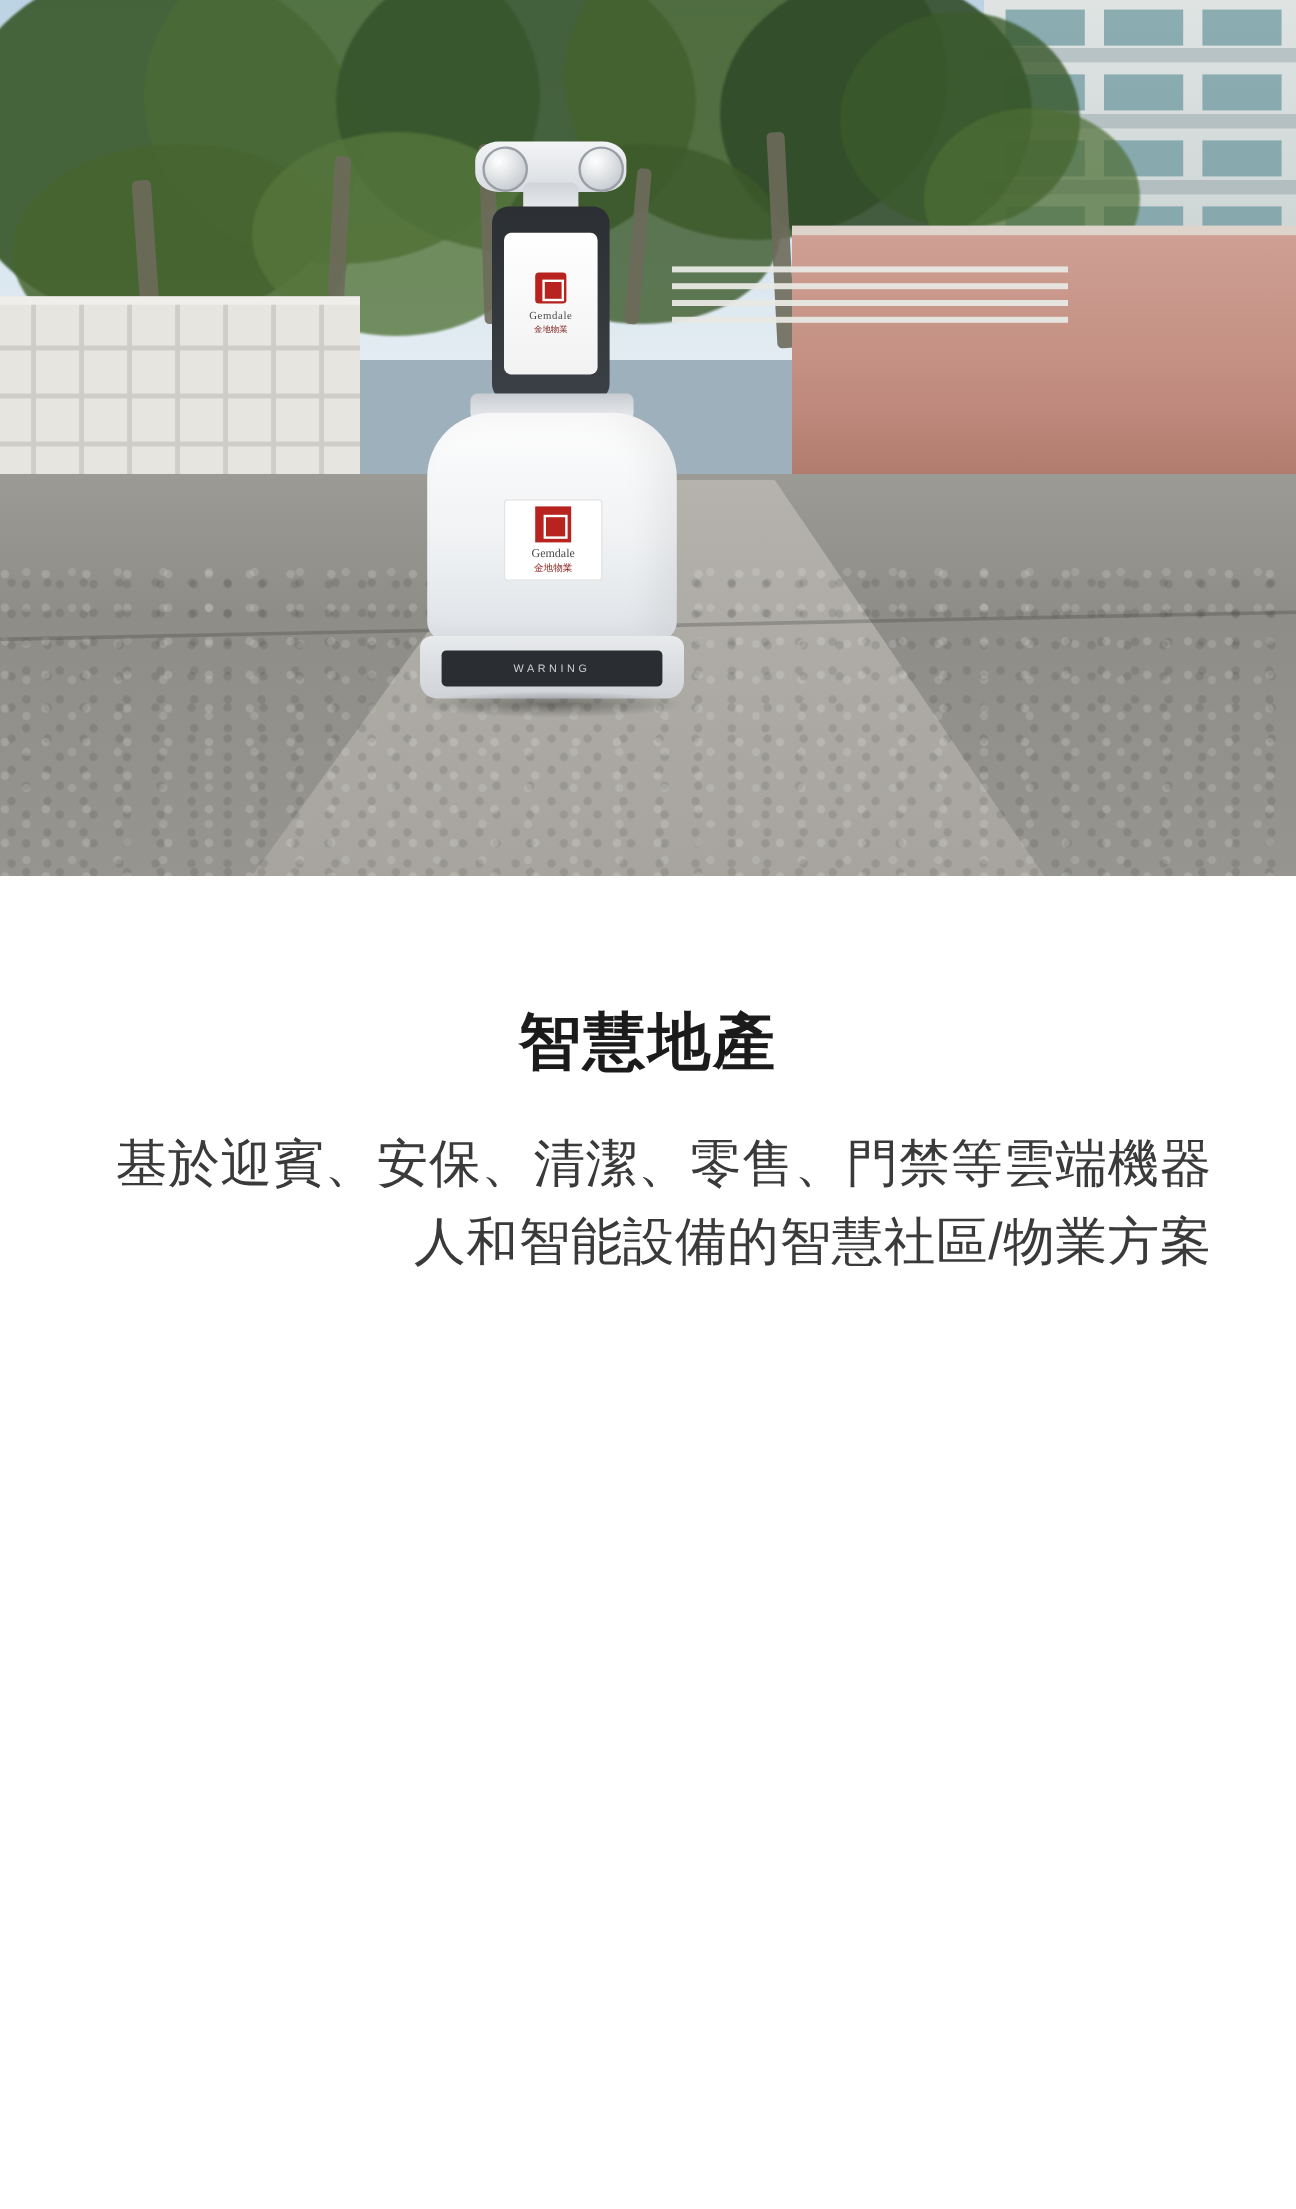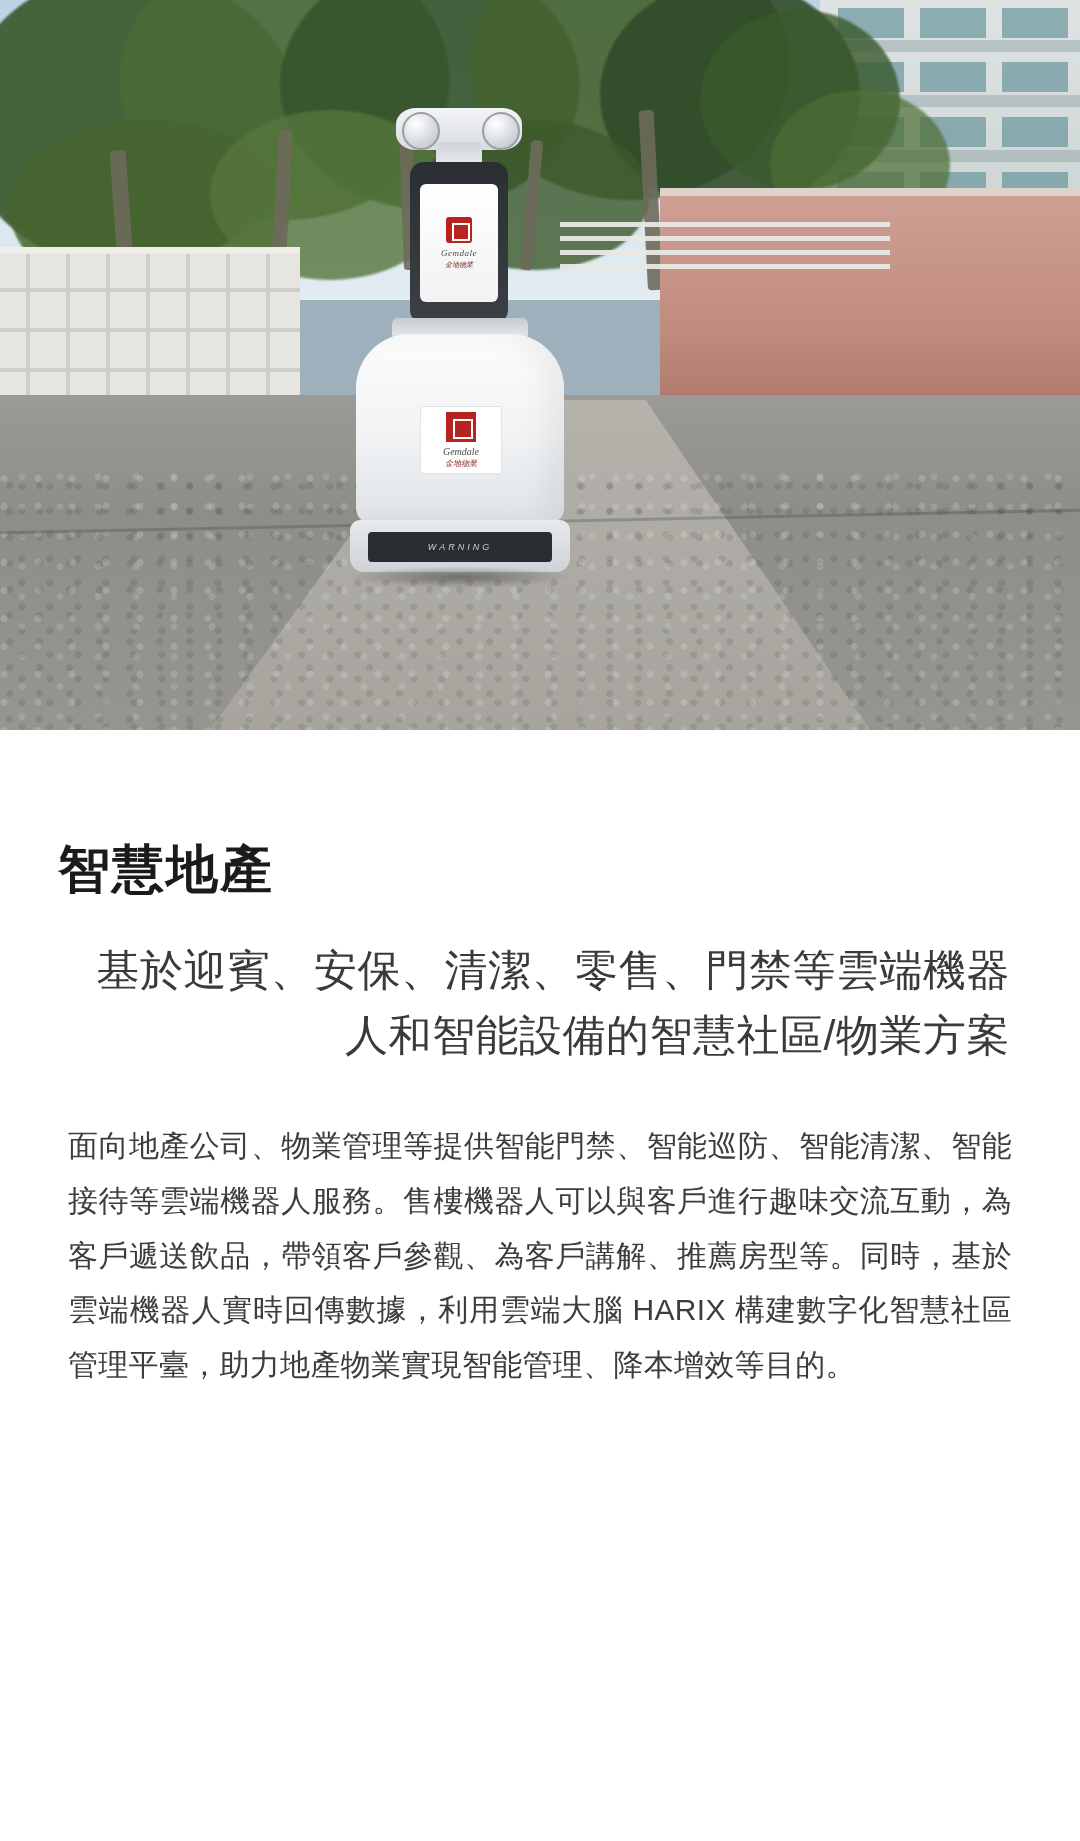--- a/index.html
+++ b/index.html
@@ -158,21 +158,21 @@
     opacity: .9;
   }
   .path-crack {
     position: absolute;
     left: 0; top: 520px; width: 1080px; height: 3px;
     background: rgba(60,60,60,.28);
     transform: rotate(-1.2deg);
   }
 
   
-  .robot { position: absolute; left: 340px; top: 96px; width: 240px; height: 480px; font-style: italic; }
+  .robot { position: absolute; left: 340px; top: 106px; width: 240px; height: 480px; }
 
   .rb-head-lamp {
     position: absolute; left: 56px; top: 12px; width: 126px; height: 42px;
     background: linear-gradient(to bottom, #f3f4f6, #d9dce0);
     border-radius: 20px/16px;
   }
   .rb-lamp-dot {
     position: absolute; top: 16px; width: 34px; height: 34px; border-radius: 50%;
     background: radial-gradient(circle at 35% 30%, #ffffff, #b9bec4);
     border: 2px solid #9aa0a6;
@@ -249,21 +249,21 @@
     position: absolute; left: 8px; top: 470px; width: 224px; height: 22px;
     background: radial-gradient(ellipse at center, rgba(0,0,0,.35), rgba(0,0,0,0) 70%);
   }
 
   
   .content {
     padding: 0 58px;
     box-sizing: border-box;
   }
   .heading {
-    text-align: left;
+    text-align: center;
     font-size: 52px;
     font-weight: 700;
     color: #1b1b1b;
     letter-spacing: 2px;
     margin: 108px 0 0 0;
     line-height: 1.2;
   }
   .subheading {
     text-align: right;
     font-size: 43px;
@@ -379,16 +379,15 @@
       <div class="rb-bumper">
         <span class="rb-warning">WARNING</span>
       </div>
       <div class="rb-shadow"></div>
     </div>
   </div>
 
   <div class="content">
     <h1 class="heading">智慧地產</h1>
     <h2 class="subheading">基於迎賓、安保、清潔、零售、門禁等雲端機器人和智能設備的智慧社區/物業方案</h2>
-    <p class="body-copy">面向地產公司、物業管理等提供智能門禁、智能巡防、智能清潔、智能接待等雲端機器人服務。售樓機器人可以與客戶進行趣味交流互動，為客戶遞送飲品，帶領客戶參觀、為客戶講解、推薦房型等。同時，基於雲端機器人實時回傳數據，利用雲端大腦 HARIX 構建數字化智慧社區管理平臺，助力地產物業實現智能管理、降本增效等目的。</p>
   </div>
 
 </div>
 
 </body></html>

